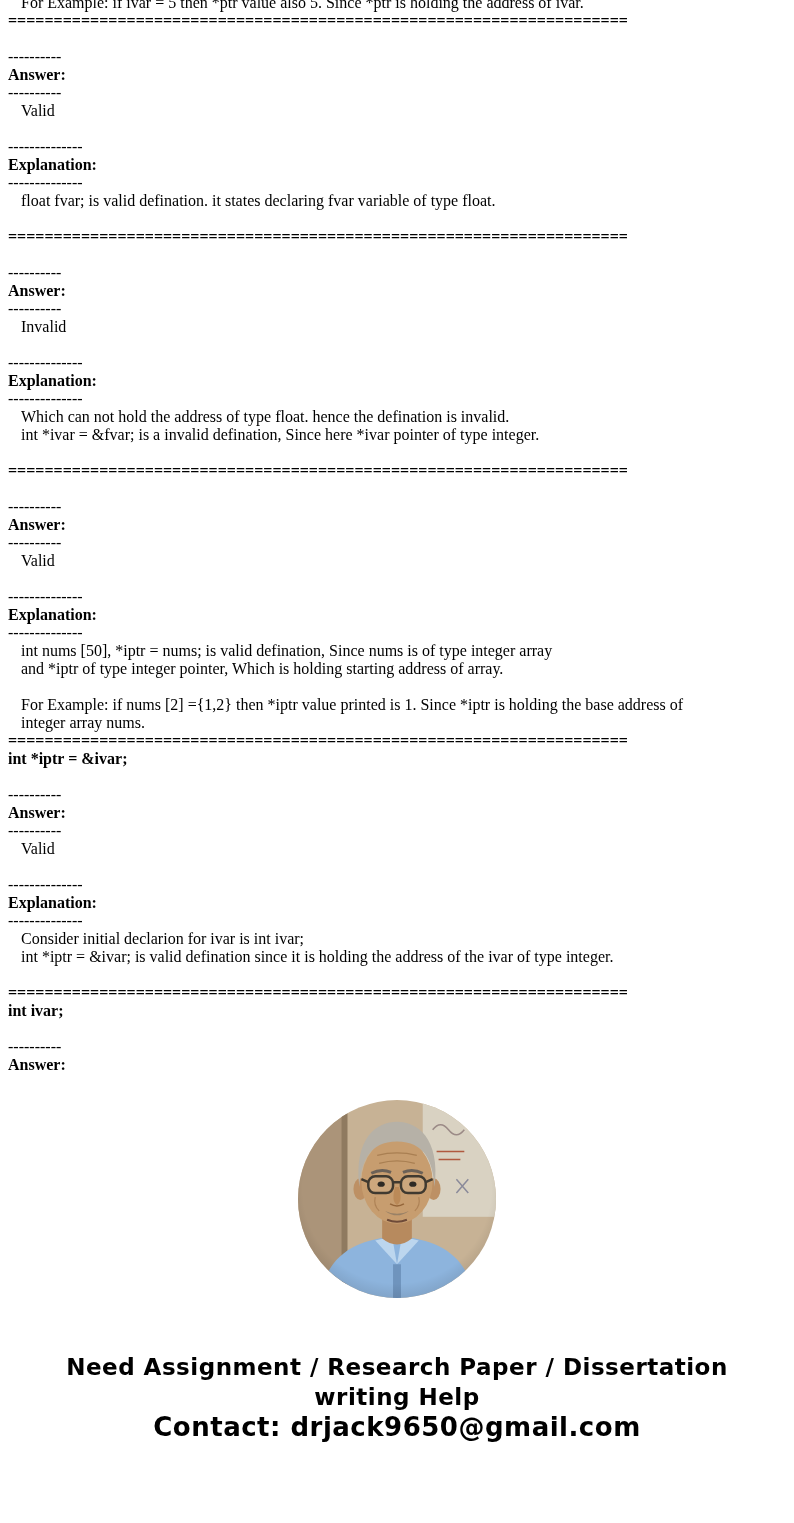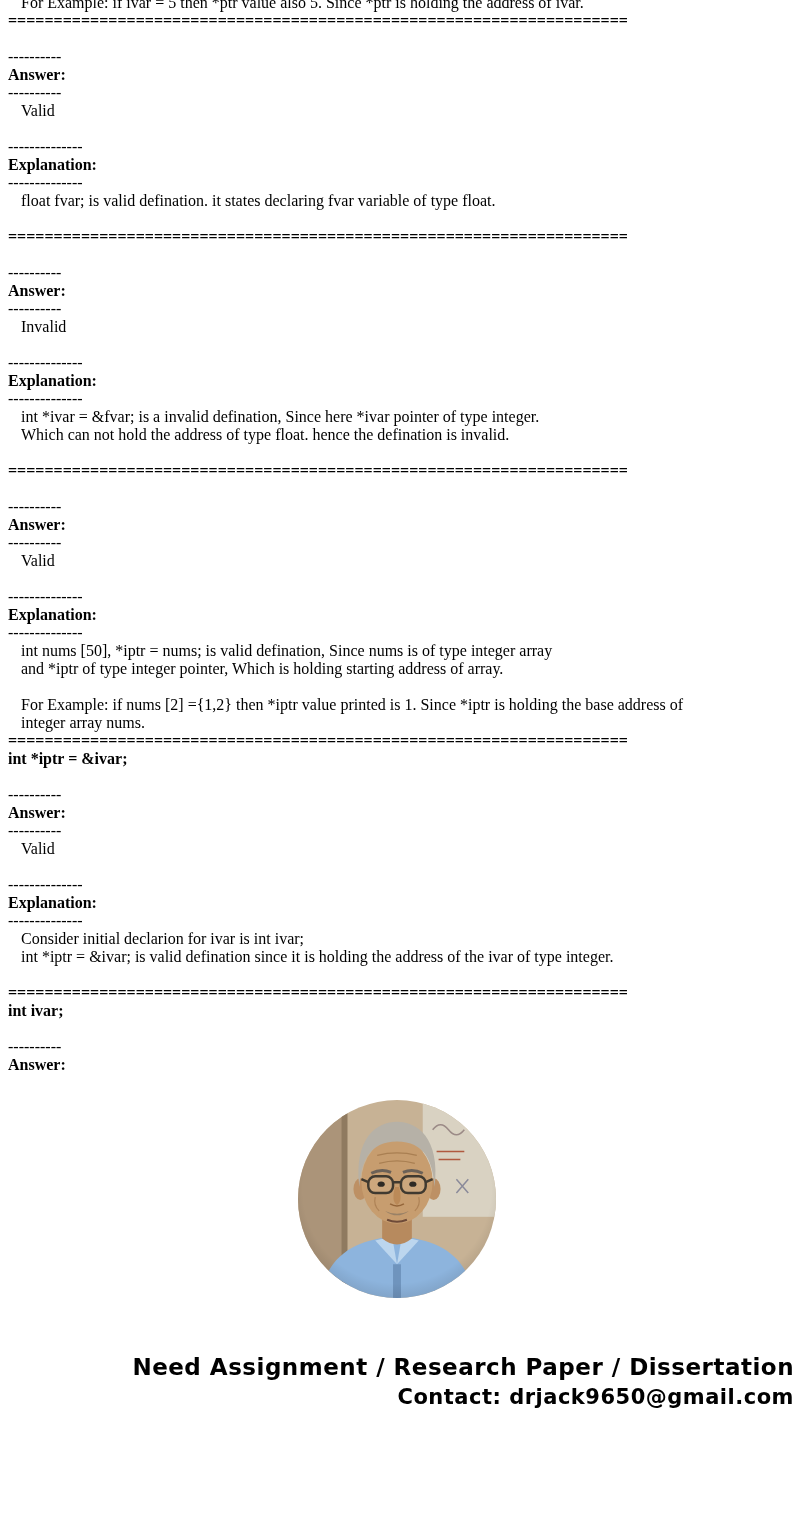--- a/index.html
+++ b/index.html
@@ -31,32 +31,32 @@
     width: 198px;
     height: 198px;
     margin: 26px auto 0 auto;
     border-radius: 50%;
     overflow: hidden;
   }
   .photo-wrap svg { display: block; }
 
   .footer {
     margin-top: 54px;
-    text-align: right;
+    text-align: center;
     font-family: "DejaVu Sans", sans-serif;
     font-weight: bold;
     color: #000;
   }
   .footer .fl {
     font-size: 23px;
     line-height: 30px;
     letter-spacing: 0.5px;
   }
   .footer .fl.contact {
-    font-size: 21px;
+    font-size: 26px;
   }
 </style>
 </head>
 <body>
 
 <div class="doc">
 
   <div class="line ind">For Example: if ivar = 5 then *ptr value also 5. Since *ptr is holding the address of ivar.</div>
 
   <section>
@@ -78,22 +78,22 @@
     <div class="line sep">====================================================================</div>
     <div class="line blank"></div>
     <div class="line">----------</div>
     <div class="line b">Answer:</div>
     <div class="line">----------</div>
     <div class="line ind">Invalid</div>
     <div class="line blank"></div>
     <div class="line">--------------</div>
     <div class="line b">Explanation:</div>
     <div class="line">--------------</div>
+    <div class="line ind">Which can not hold the address of type float. hence the defination is invalid.</div>
     <div class="line ind">int *ivar = &amp;fvar; is a invalid defination, Since here *ivar pointer of type integer.</div>
-    <div class="line ind">Which can not hold the address of type float. hence the defination is invalid.</div>
     <div class="line blank"></div>
   </section>
 
   <section>
     <div class="line sep">====================================================================</div>
     <div class="line blank"></div>
     <div class="line">----------</div>
     <div class="line b">Answer:</div>
     <div class="line">----------</div>
     <div class="line ind">Valid</div>
@@ -186,14 +186,15 @@
     <path d="M90 121 Q100 125 110 121" stroke="#6e4a38" stroke-width="2" fill="none"></path>
 
     <path d="M78 98 Q76 106 82 112 M122 98 Q124 106 118 112" stroke="#a87c50" stroke-width="1.2" opacity="0.8" fill="none"></path>
 
     <rect width="200" height="200" fill="url(#vig)"></rect>
   </svg>
 </div>
 
 <div class="footer">
   <div class="fl">Need Assignment / Research Paper / Dissertation</div>
+  <div class="fl">writing Help</div>
   <div class="fl contact">Contact: drjack9650@gmail.com</div>
 </div>
 
 </body></html>

